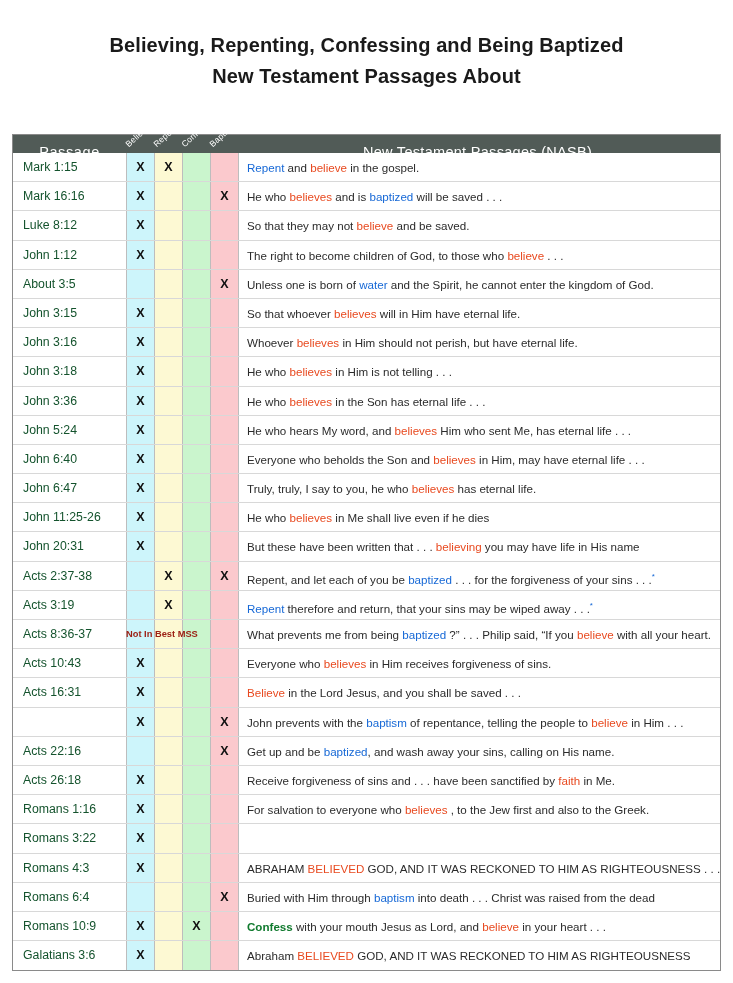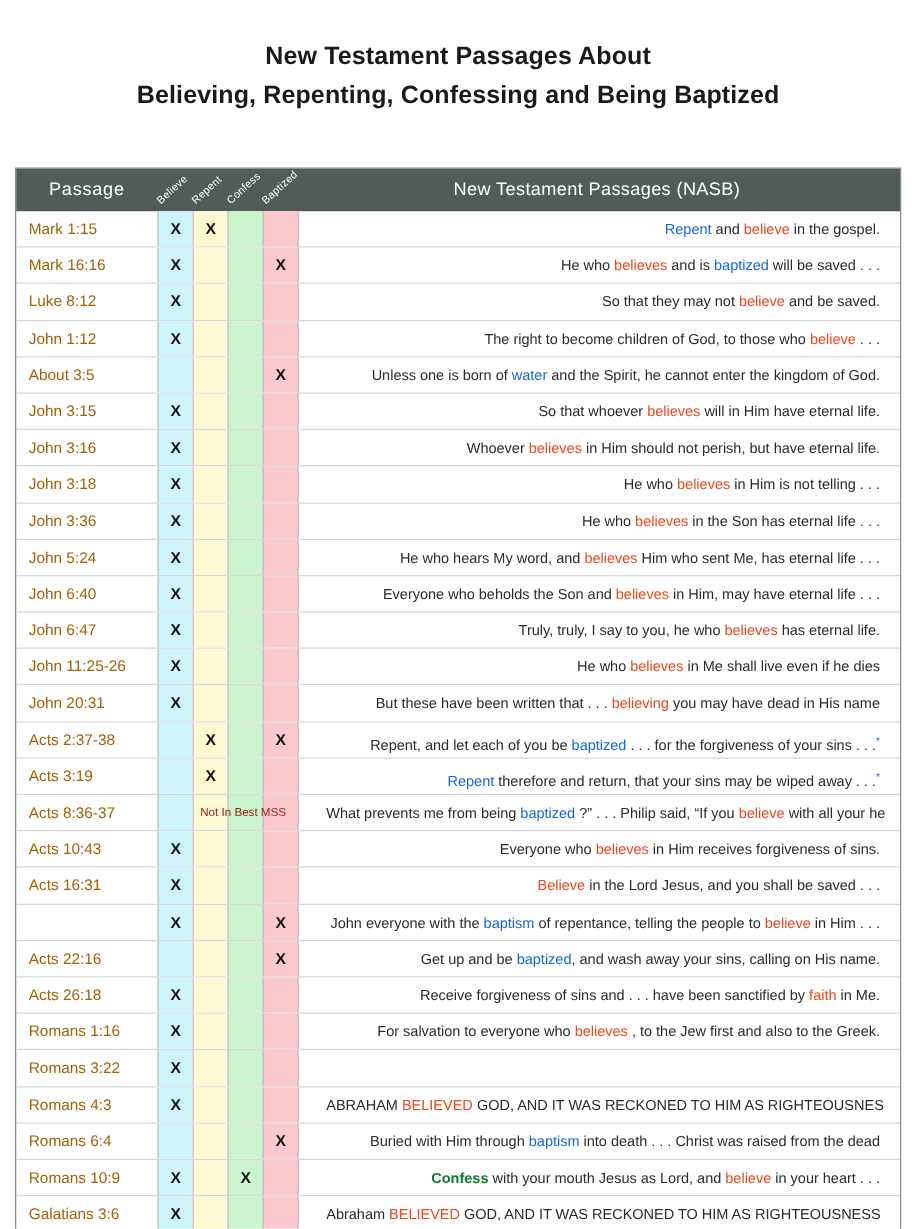--- a/index.html
+++ b/index.html
@@ -36,21 +36,21 @@
     left: 12px;
     top: 134px;
     width: 709px;
     border: 1px solid #8a8a8a;
     background: #fff;
   }
 
   
   .thead {
     position: relative;
-    height: 34px;
+    height: 18px;
     background: #515b57;
   }
   .th-passage {
     position: absolute;
     left: 0; top: 0;
     width: 113px; height: 34px;
     line-height: 34px;
     text-align: center;
     color: #ffffff;
     font-size: 14.5px;
@@ -86,21 +86,21 @@
   }
   .row:last-child { border-bottom: none; }
 
   .cell-passage {
     position: absolute;
     left: 0; top: 0;
     width: 113px; height: 100%;
     line-height: 29.2px;
     padding-left: 10px;
     font-size: 12.3px;
-    color: #a16207;
+    color: #14532d;
     white-space: nowrap;
     overflow: hidden;
   }
 
   
   .mark {
     position: absolute;
     top: 0; height: 100%;
     line-height: 29.2px;
     text-align: center;
@@ -113,55 +113,53 @@
   .mark.c1 { left: 141px;  width: 28px; background: #fdf9d3; }
   .mark.c2 { left: 169px;  width: 28px; background: #caf5cd; }
   .mark.c3 { left: 197px;  width: 29px; background: #fbc9cd; }
   .mark.c3 { border-right: 1px solid #bdbdbd; }
 
   
   .note-overlay {
     position: absolute;
     top: 0; height: 100%;
     line-height: 29.2px;
-    text-align: center;
+    text-align: left;
     font-size: 9.3px;
-    font-weight: normal;
+    font-weight: bold;
     white-space: nowrap;
     pointer-events: none;
-    margin-left: 12px;
   }
   .note-overlay.span-all { left: 113px; width: 113px; color: #9c2115; }
 
   .cell-text {
     position: absolute;
     left: 226px; top: 0;
-    right: 12px; height: 100%;
+    right: 0; height: 100%;
     line-height: 29.2px;
-    padding-left: 22px;
+    padding-left: 8px;
     padding-right: 4px;
     font-size: 11.6px;
     color: #2b2b2b;
     white-space: nowrap;
     overflow: hidden;
-    text-align: right;
   }
   .hl-believe { color: #e8491f; }
   .hl-blue    { color: #1668d6; }
   .hl-green   { color: #107a2e; font-weight: bold; }
   .sup        { color: #1668d6; font-size: 8px; vertical-align: super; }
 </style>
 </head>
 <body>
 
 <div id="page">
 
   <div class="title-block">
+    <div class="title-line">Believing, Repenting, Confessing and Being Baptized</div>
     <div class="title-line">New Testament Passages About</div>
-    <div class="title-line">Believing, Repenting, Confessing and Being Baptized</div>
   </div>
 
   <div class="table-wrap">
 
     <div class="thead">
       <div class="th-passage">Passage</div>
       <div id="rot-labels">
           <div class="rot-label" style="left: 117px;">Believe</div>
           <div class="rot-label" style="left: 145px;">Repent</div>
           <div class="rot-label" style="left: 173px;">Confess</div>
@@ -274,21 +272,21 @@
           <div class="mark c2"></div>
           <div class="mark c3"></div>
           <div class="cell-text"><span>He who </span><span class="hl-believe">believes</span><span> in Me shall live even if he dies</span></div>
         </div>
         <div class="row">
           <div class="cell-passage">John 20:31</div>
           <div class="mark c0">X</div>
           <div class="mark c1"></div>
           <div class="mark c2"></div>
           <div class="mark c3"></div>
-          <div class="cell-text"><span>But these have been written that  . . . </span><span class="hl-believe">believing</span><span> you may have dead in His name</span></div>
+          <div class="cell-text"><span>But these have been written that  . . . </span><span class="hl-believe">believing</span><span> you may have life in His name</span></div>
         </div>
         <div class="row">
           <div class="cell-passage">Acts 2:37-38</div>
           <div class="mark c0"></div>
           <div class="mark c1">X</div>
           <div class="mark c2"></div>
           <div class="mark c3">X</div>
           <div class="cell-text"><span>Repent, and let each of you be </span><span class="hl-blue">baptized</span><span> . . . for the forgiveness of your sins . . .</span><span class="sup">*</span></div>
         </div>
         <div class="row">
@@ -322,21 +320,21 @@
           <div class="mark c1"></div>
           <div class="mark c2"></div>
           <div class="mark c3"></div>
           <div class="cell-text"><span class="hl-believe">Believe</span><span> in the Lord Jesus, and you shall be saved . . .</span></div>
         </div>
         <div class="row">
           <div class="mark c0">X</div>
           <div class="mark c1"></div>
           <div class="mark c2"></div>
           <div class="mark c3">X</div>
-          <div class="cell-text"><span>John everyone with the </span><span class="hl-blue">baptism</span><span> of repentance, telling the people to </span><span class="hl-believe">believe</span><span> in Him . . .</span></div>
+          <div class="cell-text"><span>John prevents with the </span><span class="hl-blue">baptism</span><span> of repentance, telling the people to </span><span class="hl-believe">believe</span><span> in Him . . .</span></div>
         </div>
         <div class="row">
           <div class="cell-passage">Acts 22:16</div>
           <div class="mark c0"></div>
           <div class="mark c1"></div>
           <div class="mark c2"></div>
           <div class="mark c3">X</div>
           <div class="cell-text"><span>Get up and be </span><span class="hl-blue">baptized</span><span>, and wash away your sins, calling on His name.</span></div>
         </div>
         <div class="row">

